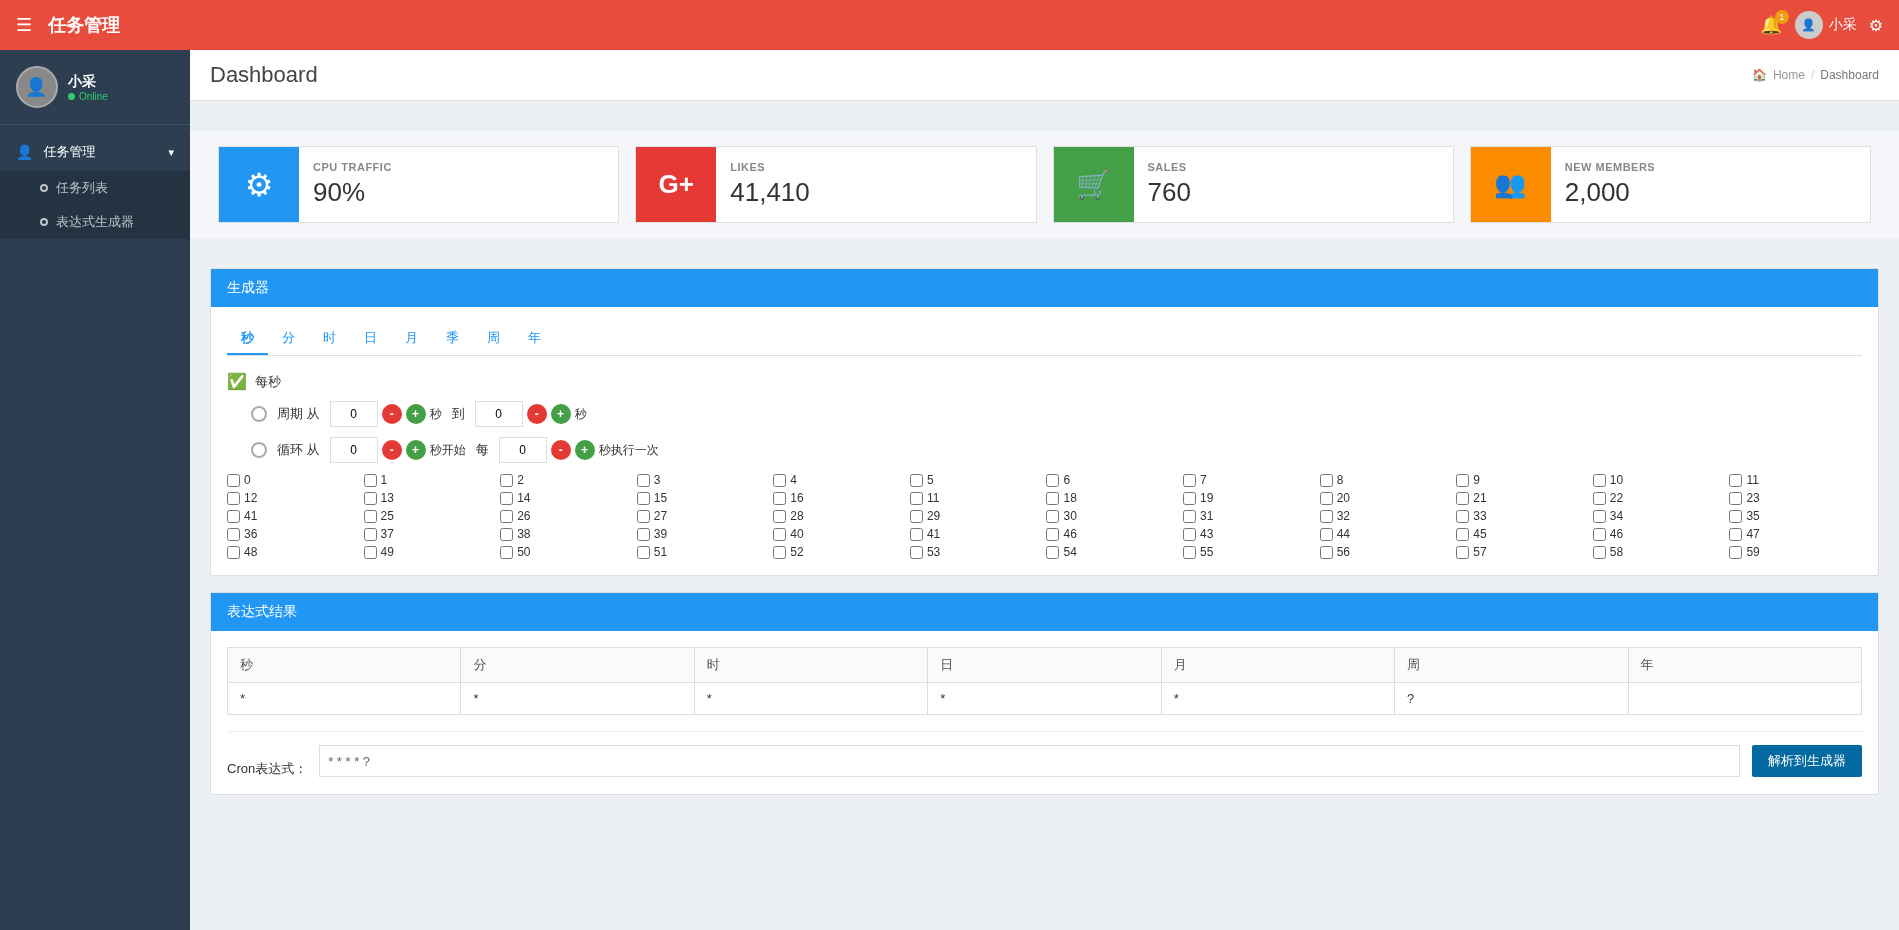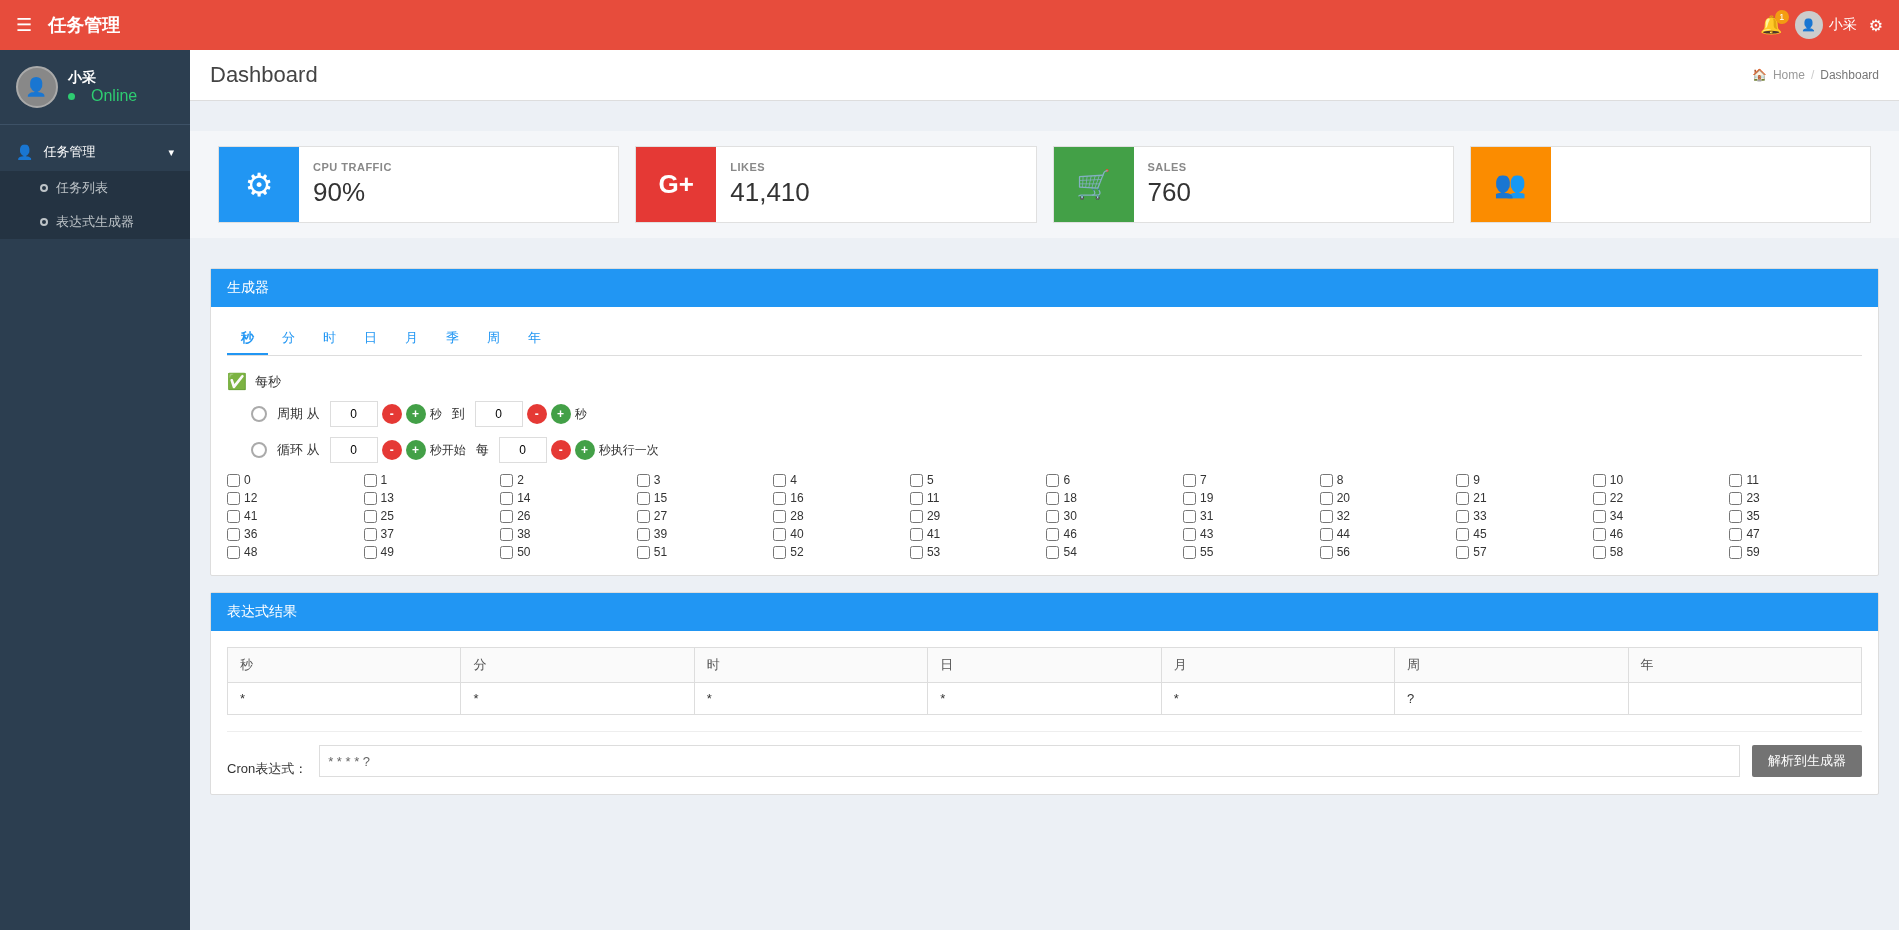--- a/index.html
+++ b/index.html
@@ -57,21 +57,21 @@
     .sidebar-avatar {
       width: 42px; height: 42px;
       border-radius: 50%;
       background: #888;
       display: flex; align-items: center; justify-content: center;
       font-size: 18px; color: white;
       overflow: hidden;
       border: 2px solid #aaa;
     }
     .sidebar-user-info .name { font-size: 14px; font-weight: bold; color: white; }
-    .sidebar-user-info .status { font-size: 16px; color: #2ecc71; display: flex; align-items: center; gap: 16px; }
+    .sidebar-user-info .status { font-size: 10px; color: #2ecc71; display: flex; align-items: center; gap: 4px; }
     .status-dot { width: 7px; height: 7px; background: #2ecc71; border-radius: 50%; display: inline-block; }
     .sidebar-menu { padding: 8px 0; }
     .sidebar-menu-item {
       padding: 10px 16px;
       display: flex; align-items: center;
       gap: 10px;
       cursor: pointer;
       color: #bdc3c7;
       font-size: 13px;
       user-select: none;
@@ -274,21 +274,21 @@
     .cron-label { font-size: 13px; color: #333; white-space: nowrap; margin-top: 16px; }
     .cron-input {
       flex: 1;
       height: 32px;
       border: 1px solid #ddd;
       padding: 0 8px;
       font-size: 13px;
       color: #666;
     }
     .btn-parse {
-      background: #737373;
+      background: #0369a1;
       color: white;
       border: none;
       padding: 7px 16px;
       font-size: 13px;
       cursor: pointer;
       white-space: nowrap;
       border-radius: 2px;
     }
   </style>
 </head>
@@ -380,20 +380,24 @@
           <span style="font-size:28px;">🛒</span>
         </div>
         <div class="stat-info">
           <div class="stat-label">SALES</div>
           <div class="stat-value">760</div>
         </div>
       </div>
       <div class="stat-card">
         <div class="stat-icon-box orange">
           <span style="font-size:26px;">👥</span>
+        </div>
+        <div class="stat-info">
+          <div class="stat-label">NEW MEMBERS</div>
+          <div class="stat-value">2,000</div>
         </div>
       </div>
     </div>
 
     <div class="main-content">
 
       <div class="panel">
         <div class="panel-header">生成器</div>
         <div class="panel-body">
 

